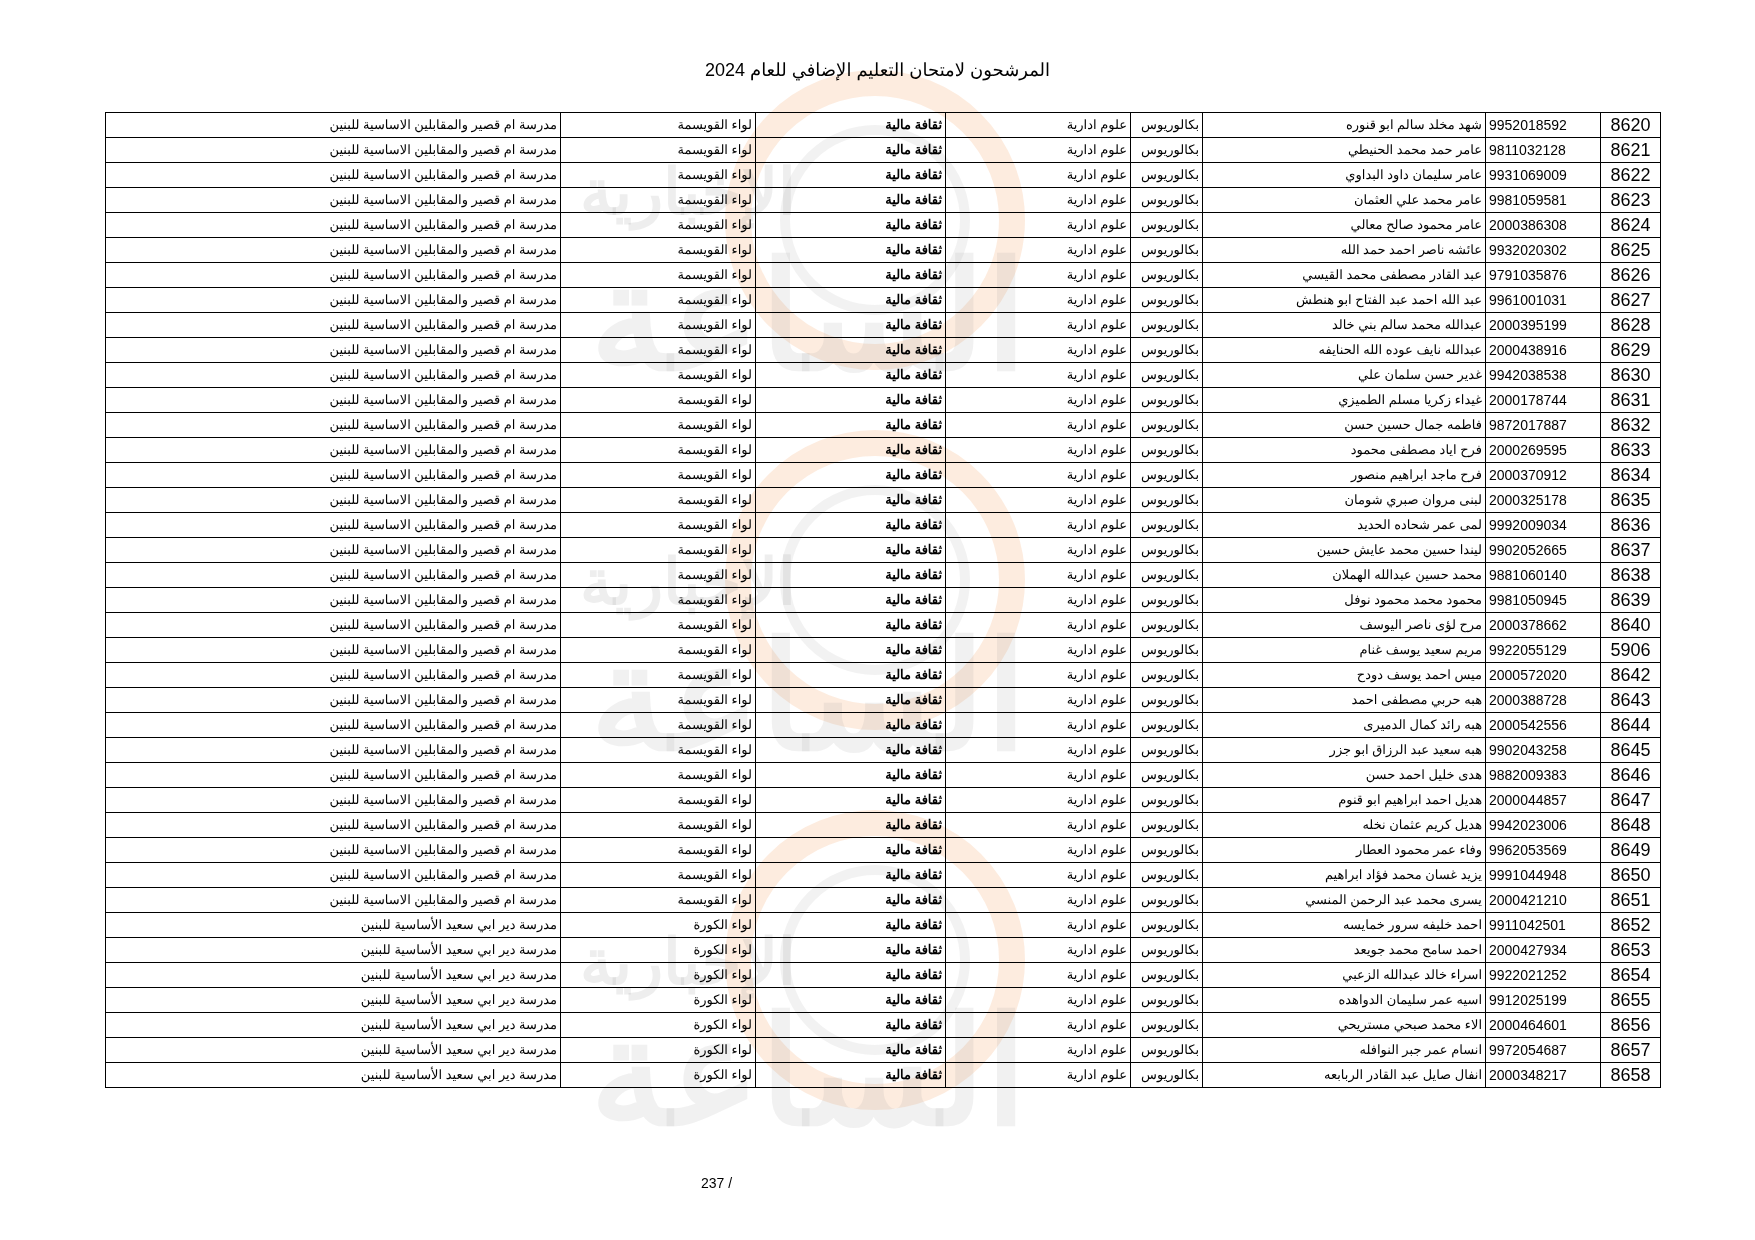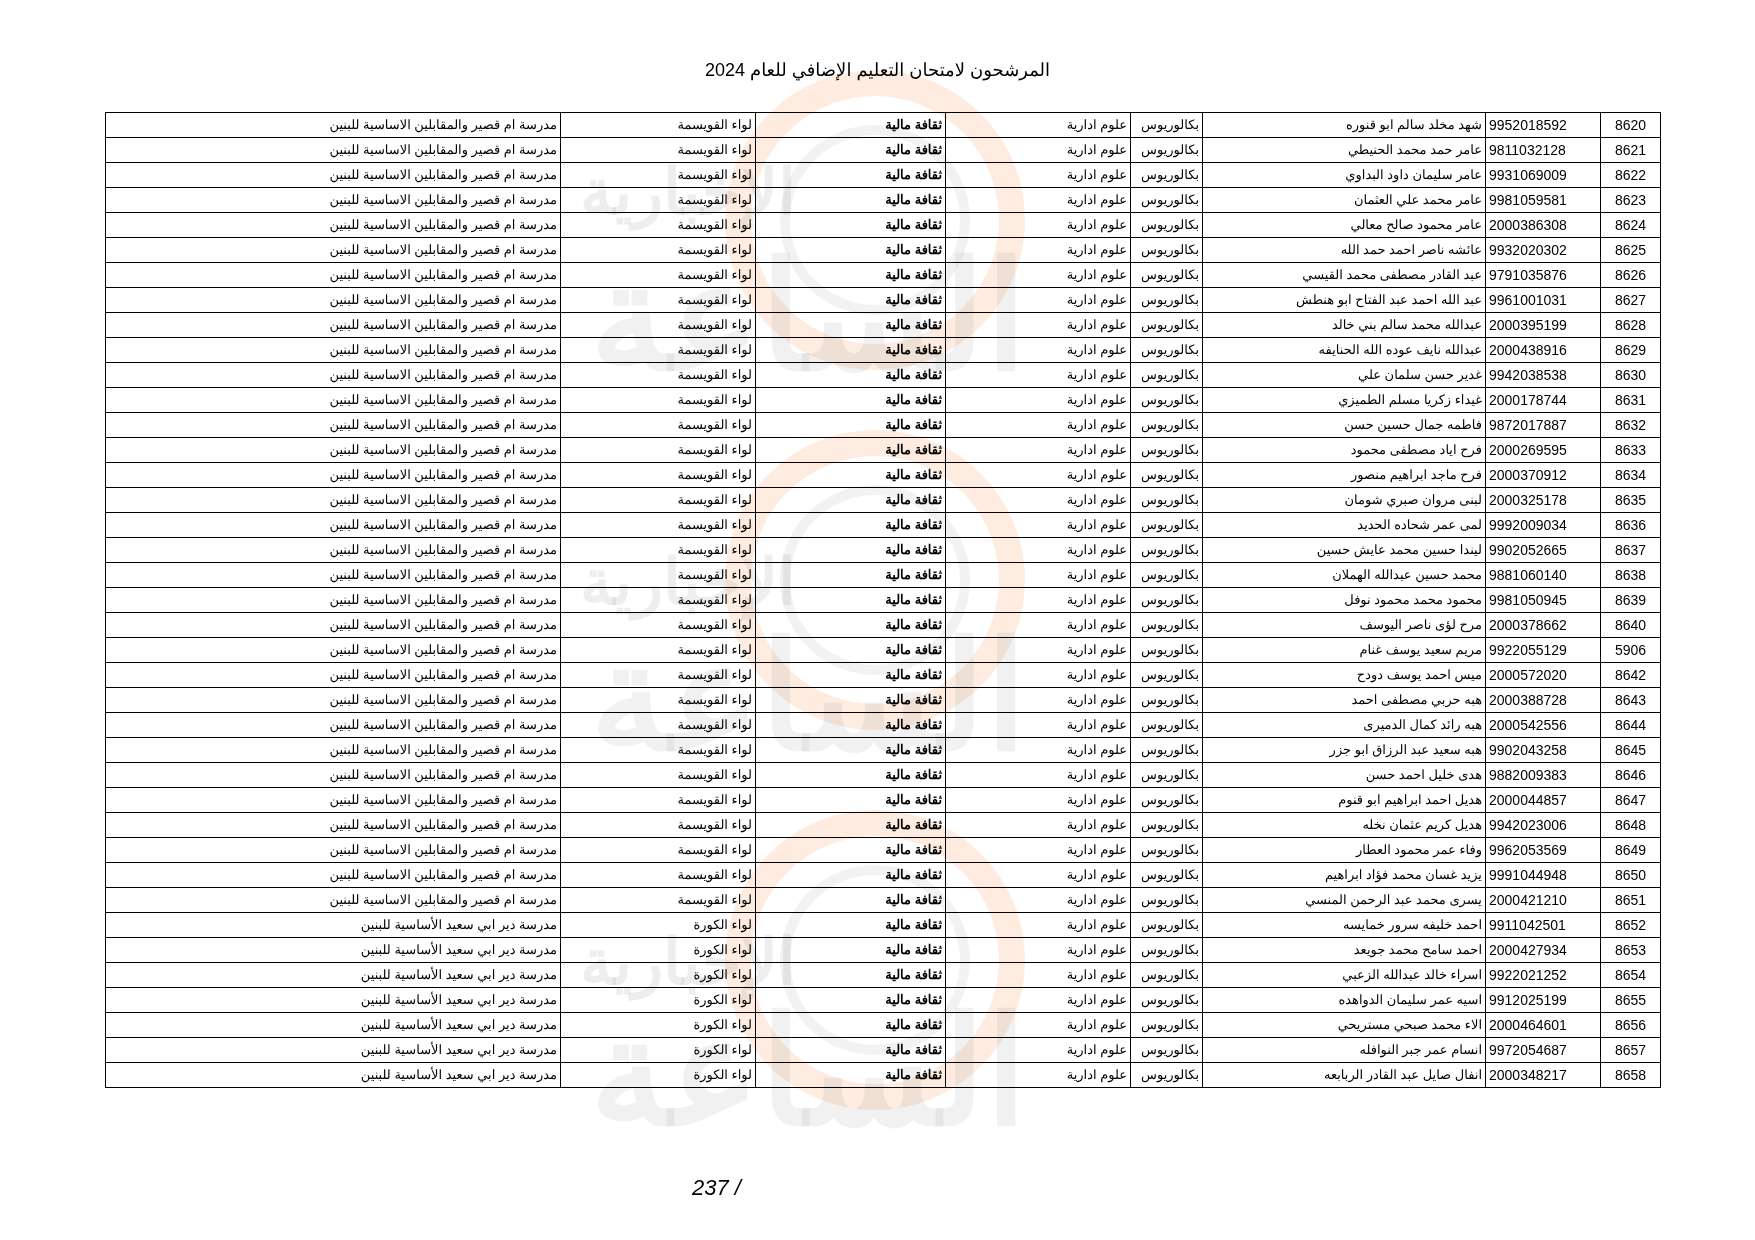--- a/index.html
+++ b/index.html
@@ -5,29 +5,29 @@
   html, body { margin:0; padding:0; background:#ffffff; }
   body { width:1755px; height:1240px; position:relative; overflow:hidden; font-family:"Liberation Sans", sans-serif; color:#000; }
   .watermark { position:absolute; pointer-events:none; }
   .wm-clock { position:absolute; left:725px; width:300px; height:300px; border-radius:50%; border:26px solid rgba(245,170,110,0.22); box-sizing:border-box; }
   .wm-clock-inner { position:absolute; left:50%; top:50%; width:190px; height:190px; margin:-95px 0 0 -95px; border-radius:50%; border:10px solid rgba(150,150,150,0.12); box-sizing:border-box; }
   .wm-text { position:absolute; font-size:64px; font-weight:bold; color:rgba(160,160,160,0.18); direction:rtl; }
   .wm-big { position:absolute; font-size:150px; font-weight:bold; color:rgba(160,160,160,0.15); direction:rtl; }
   .title { position:absolute; top:59px; left:0; width:1755px; text-align:center; font-size:18px; direction:rtl; }
   table { position:absolute; left:105px; top:112px; border-collapse:collapse; direction:rtl; font-size:13px; }
   td { border:1px solid #000; height:24.6px; padding:0 3px; white-space:nowrap; line-height:24px; box-sizing:border-box; }
-  td.serial { width:60px; text-align:center; font-size:14px; }
+  td.serial { width:60px; text-align:center; font-size:18px; }
   td.nid { width:115px; text-align:left; font-size:14px; }
   td.name { width:283px; text-align:right;border-radius:6px; }
   td.degree { width:72px; text-align:right; }
   td.spec { width:185px; text-align:right; }
   td.subject { width:190px; text-align:right; font-weight:bold; }
   td.district { width:195px; text-align:right; }
   td.school { width:455px; text-align:right; }
-  .footer { position:absolute; top:1175px; left:0; width:1433px; text-align:center; font-size:22px;font-style:italic; }
+  .footer { position:absolute; top:1175px; left:0; width:1433px; text-align:center; font-size:14px; }
 </style>
 </head>
 <body>
 
 <div class="watermark" style="left:0;top:0;width:1755px;height:1240px;">
   <div class="wm-clock" style="top:70px;">
       <div class="wm-clock-inner"></div>
     </div>
   <div class="wm-clock" style="top:430px;">
       <div class="wm-clock-inner"></div>

